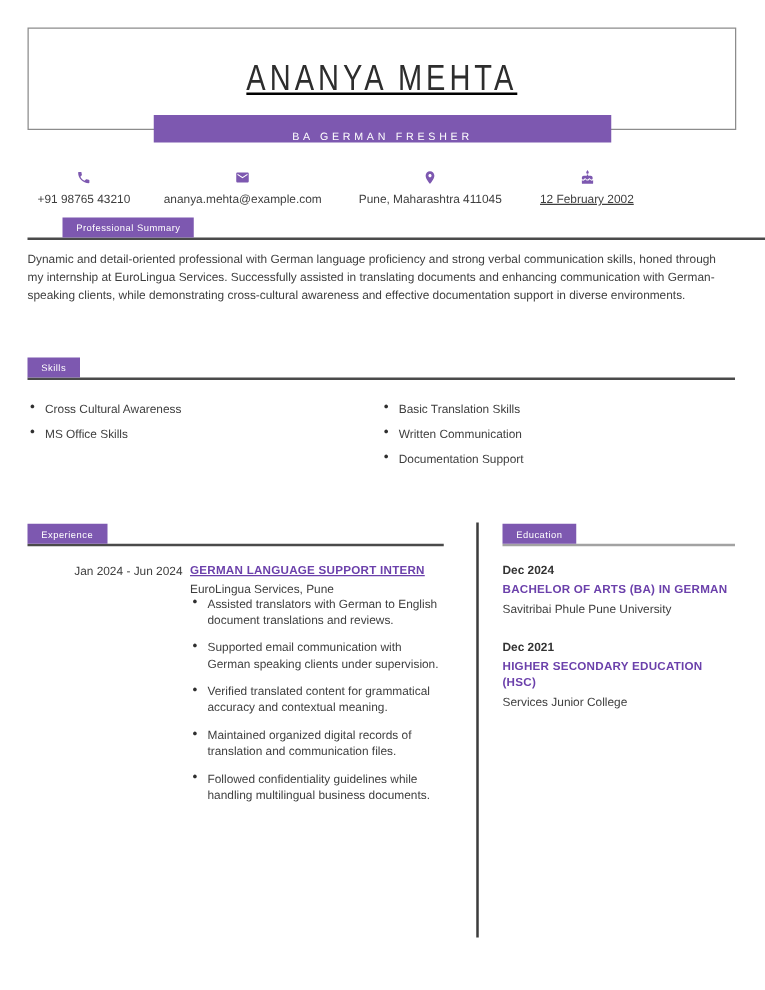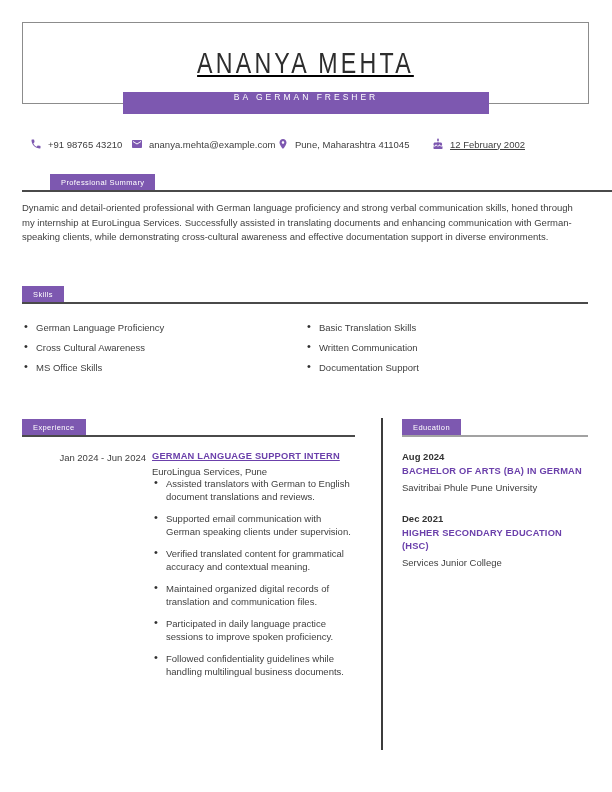--- a/index.html
+++ b/index.html
@@ -16,30 +16,30 @@
     border:1.5px solid #8c8c8c;
     display:flex;align-items:center;justify-content:center;text-decoration:underline;
   }
   .name{
     font-size:29px;letter-spacing:4px;color:#2d2d2d;font-weight:400;
     transform:scaleX(0.8);transform-origin:center;white-space:nowrap;
   }
   .banner{
     left:123px;top:92px;width:366px;height:22px;
     background:#7d58b0;color:#ffffff;
-    display:flex;align-items:flex-start;justify-content:center;
+    display:flex;align-items:flex-end;justify-content:center;
     font-size:8.5px;letter-spacing:3px;font-weight:400;
   }
 
   
   .contact-item{
     top:136px;height:16px;display:flex;align-items:center;gap:6px;
-    font-size:9.5px;color:#3e3e3e;white-space:nowrap;
+    font-size:9.5px;color:#3e3e3e;white-space:nowrap;flex-direction:column;
   }
-  .ci-phone{left:30px;} .ci-mail{left:131px;} .ci-loc{left:277px;} .ci-cake{left:432px;text-decoration:underline;}
+  .ci-phone{left:30px;} .ci-mail{left:131px;} .ci-loc{left:287px;} .ci-cake{left:432px;text-decoration:underline;}
   .cicon{width:12px;height:12px;flex:0 0 auto;display:block;}
   .cicon path{fill:#7d58b0;}
 
   
   .sec-head{border-bottom:2px solid #4a4a4a;}
   .sec-head.light{border-bottom-color:#a2a2a2;}
   .sec-tag{
     display:inline-block;background:#7d58b0;color:#ffffff;
     font-size:7.5px;letter-spacing:0.4px;
     padding:4px 11px 3px 11px;vertical-align:bottom;
@@ -130,21 +130,20 @@
 <div class="abs sec-head sh-summary">
   <span class="sec-tag">Professional Summary</span>
 </div>
 <div class="abs summary-text">Dynamic and detail-oriented professional with German language proficiency and strong verbal communication skills, honed through my internship at EuroLingua Services. Successfully assisted in translating documents and enhancing communication with German-speaking clients, while demonstrating cross-cultural awareness and effective documentation support in diverse environments.</div>
 
 <div class="abs sec-head sh-skills">
   <span class="sec-tag">Skills</span>
 </div>
 <ul class="abs plain skills-col skills-col-1">
 
-<li>German Language Proficiency</li>
     <li>Cross Cultural Awareness</li>
     <li>MS Office Skills</li>
   </ul>
 <ul class="abs plain skills-col skills-col-2">
 
 <li>Basic Translation Skills</li>
     <li>Written Communication</li>
     <li>Documentation Support</li>
   </ul>
 
@@ -154,34 +153,33 @@
 <div class="abs exp-dates">Jan 2024 - Jun 2024</div>
 <div class="abs exp-body">
   <div class="exp-title">GERMAN LANGUAGE SUPPORT INTERN</div>
   <div class="exp-company">EuroLingua Services, Pune</div>
   <ul class="plain exp-bullets">
 
   <li>Assisted translators with German to English document translations and reviews.</li>
       <li>Supported email communication with German speaking clients under supervision.</li>
       <li>Verified translated content for grammatical accuracy and contextual meaning.</li>
       <li>Maintained organized digital records of translation and communication files.</li>
-      <li>Participated in daily language practice sessions to improve spoken proficiency.</li>
       <li>Followed confidentiality guidelines while handling multilingual business documents.</li>
     </ul>
 </div>
 
 <div class="abs v-divider"></div>
 
 <div class="abs sec-head light sh-edu">
   <span class="sec-tag">Education</span>
 </div>
 <div class="abs edu-col">
 
     <div class="edu-entry">
-      <div class="edu-date">Aug 2024</div>
+      <div class="edu-date">Dec 2024</div>
       <div class="edu-degree">BACHELOR OF ARTS (BA) IN GERMAN</div>
       <div class="edu-school">Savitribai Phule Pune University</div>
     </div>
 
     <div class="edu-entry">
       <div class="edu-date">Dec 2021</div>
       <div class="edu-degree">HIGHER SECONDARY EDUCATION (HSC)</div>
       <div class="edu-school">Services Junior College</div>
     </div>
   </div>

